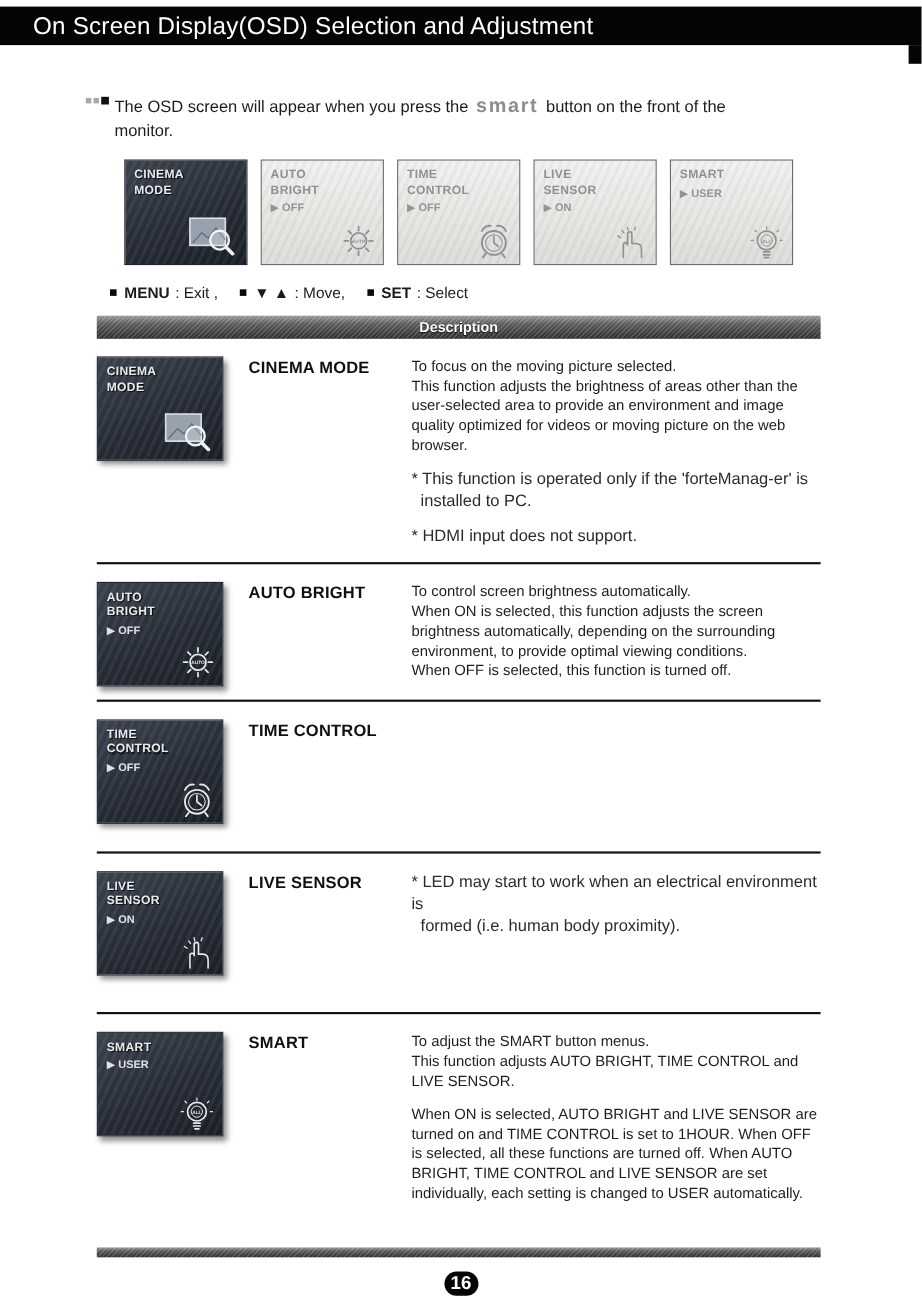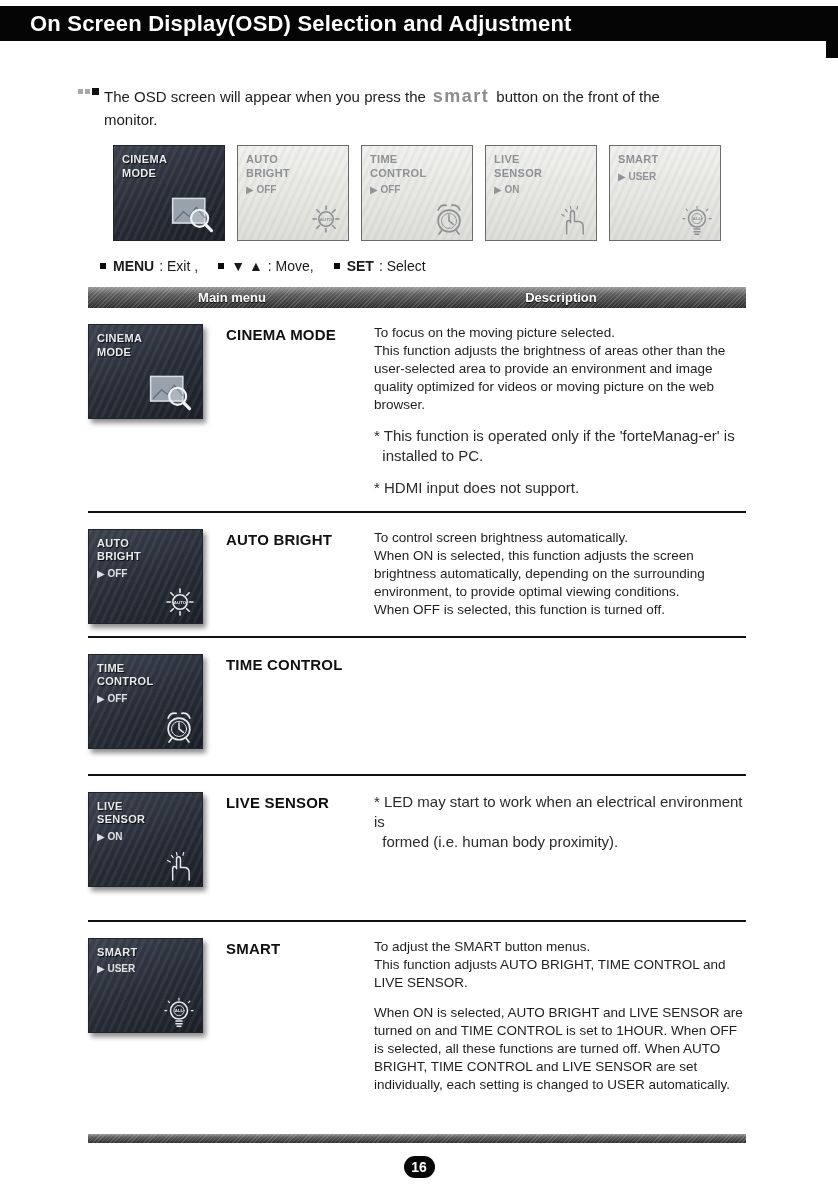--- a/index.html
+++ b/index.html
@@ -8,21 +8,21 @@
     width: 838px; height: 1188px; background: #fff; position: relative;
     font-family: "Liberation Sans", "DejaVu Sans", sans-serif; color: #1a1a1a;
     overflow: hidden; margin: 0 auto;
   }
 
   
   .header {
     margin-top: 6px; height: 35px; background: #050505;
     display: flex; align-items: center; padding-left: 30px;
   }
-  .header-title { color: #fff; font-size: 22px; font-weight: bold; letter-spacing: .2px; }
+  .header-title { color: #fff; font-size: 22px; font-weight: normal; letter-spacing: .2px; }
   .right-notch { position: absolute; top: 41px; right: 0; width: 12px; height: 17px; background: #050505; }
 
   
   .intro {
     margin: 42px 0 0 84px; width: 616px; position: relative;
     padding-left: 20px; font-size: 15px; line-height: 1.45; color: #1c1c1c;
   }
   .intro-bullets { position: absolute; left: -6px; top: 5px; display: inline-flex; align-items: center; gap: 2px; }
   .intro-bullets i { display: block; width: 5px; height: 5px; background: #a9a9a9; }
   .intro-bullets b { display: block; width: 7px; height: 7px; background: #111; }
@@ -91,21 +91,21 @@
   .menu-col { width: 148px; flex: none; font-size: 15px; font-weight: bold; letter-spacing: .2px; padding-top: 2px; color: #101010; }
   .desc-col { flex: 1; font-size: 13.5px; line-height: 1.34; color: #1e1e1e; }
   .desc-col p { margin: 0 0 12px; white-space: pre-wrap; }
   .desc-col p.note { font-size: 15px; color: #2b2b2b; }
   .desc-col p:last-child { margin-bottom: 0; }
 
   
   .bottom-bar { margin: 4px 0 0 88px; width: 658px; height: 9px; }
   .page-badge {
     width: 31px; height: 22px; background: #050505; border-radius: 12px;
-    color: #fff; font-size: 14px; font-weight: bold;
+    color: #fff; font-size: 17px; font-weight: bold;
     display: flex; align-items: center; justify-content: center;
     margin: 13px auto 0;
   }
 
   svg text { font-family: "Liberation Sans", "DejaVu Sans", sans-serif; font-weight: bold; }
 </style>
 </head>
 <body>
 
 <svg width="0" height="0" style="position:absolute">
@@ -212,21 +212,20 @@
     </span>
     <span class="ctl-item">
       <span class="ctl-bullet"></span>
       <span class="ctl-key">SET</span>
       <span class="ctl-suffix">: Select</span>
     </span>
   </div>
 
   <div class="table">
     <div class="table-header texture-bar">
-      <span class="th-main">Main menu</span>
       <span class="th-desc">Description</span>
     </div>
 
     <div class="trow trow-1">
       <div class="thumb-col">
         <div class="thumb dark row-thumb">
           <div class="thumb-title">CINEMA
 MODE</div>
           <svg class="icon icon-photo" width="44" height="36" viewBox="0 0 46 38">
               <use href="#i-photo"></use>

